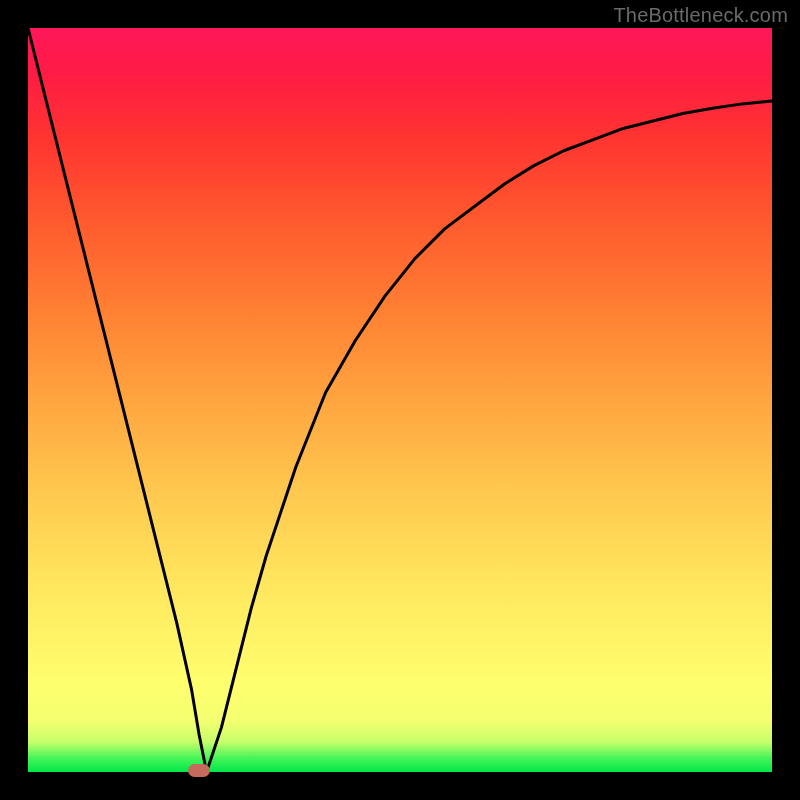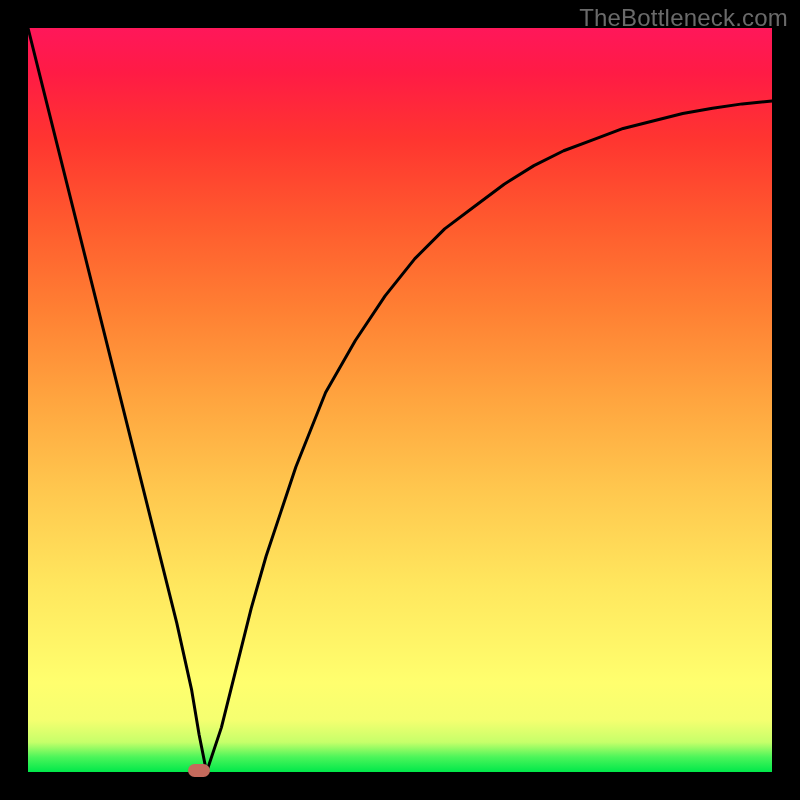--- a/index.html
+++ b/index.html
@@ -40,21 +40,21 @@
       #ff3530 85%,
       #ff1b45 94%,
       #ff175a 100%
     );
   }
   .watermark {
     position: absolute;
     top: 4px;
     right: 12px;
     color: #6a6a6a;
-    font-size: 24px;
+    font-size: 20px;
     font-weight: 400;
     letter-spacing: 0.2px;
   }
   svg.curve {
     position: absolute;
     top: 0;
     left: 0;
     width: 744px;
     height: 744px;
     overflow: visible;

